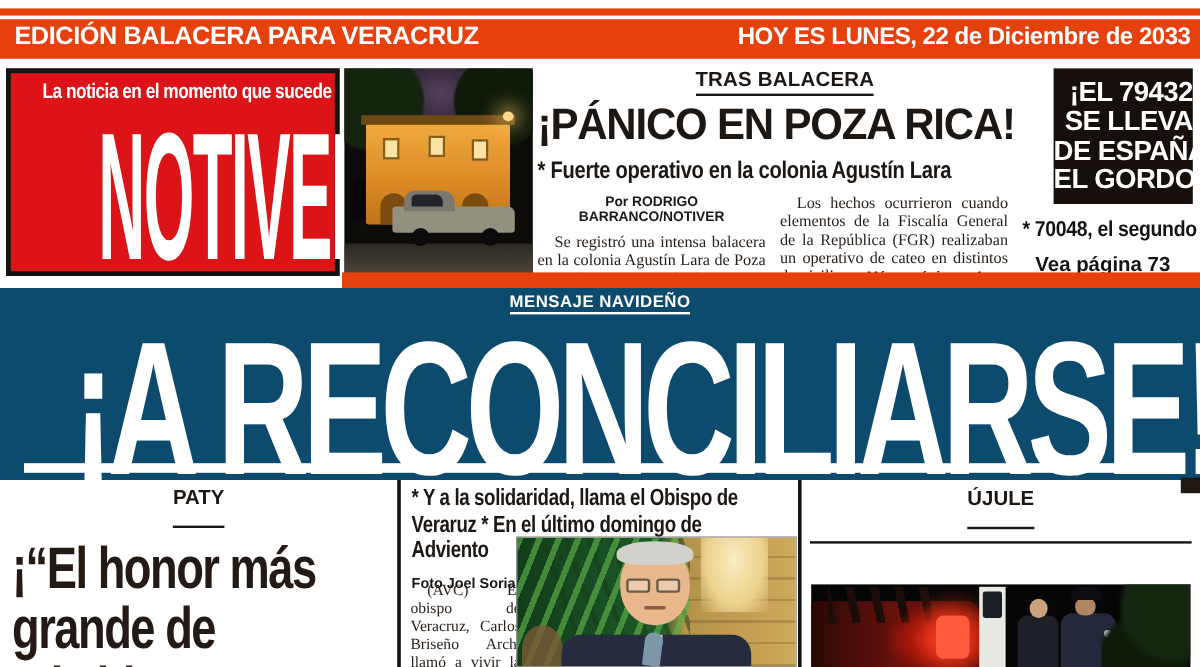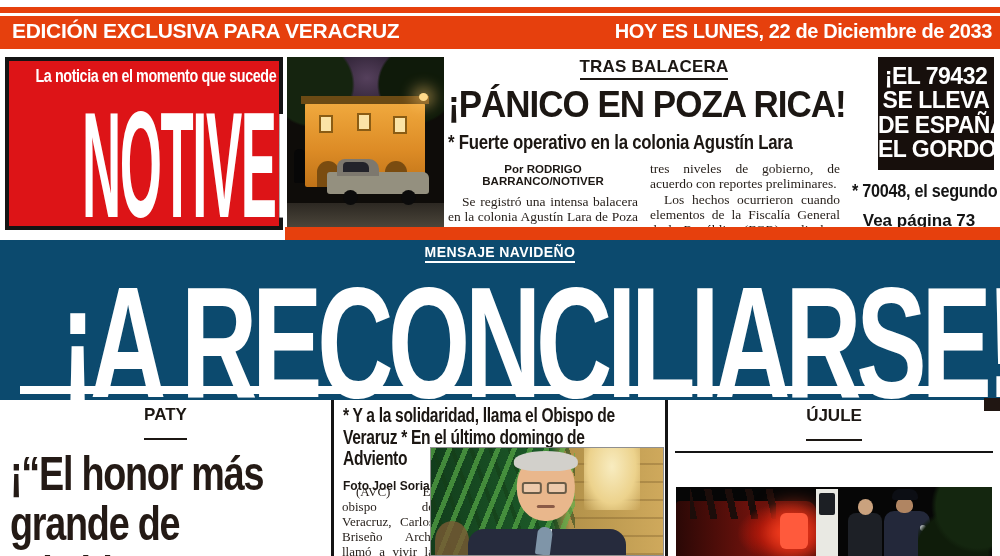--- a/index.html
+++ b/index.html
@@ -51,21 +51,21 @@
                   transform:scaleX(.84); transform-origin:left top; }
   .lead-cols { margin-top:7px; display:flex; gap:12px; }
   .lead-col { width:190px; }
   .lead-byline { text-align:center; font-weight:bold; font-size:11.5px; margin:2px 0 7px; }
   .lead-body { font-family:"Liberation Serif", serif; font-size:13.5px; line-height:1.13; text-align:justify; color:#241d18; }
   .indent { text-indent:14px; }
   .lead-jump { font-family:"Liberation Sans", sans-serif; font-weight:bold; font-size:11.5px; }
 
   
   .lottery { left:844px; top:57px; width:150px; }
-  .lottery-black { background:#170f0c; color:#fff; text-align:center; padding:7px 0 8px;margin-left:34px; }
+  .lottery-black { background:#170f0c; color:#fff; text-align:right; padding:7px 0 8px;margin-left:34px; }
   .lottery-line { font-weight:bold; font-size:23px; line-height:1.06; letter-spacing:-.5px; white-space:nowrap; }
   .lottery-secondary-wrap { margin-top:11px; text-align:center; }
   .lottery-secondary { display:inline-block; font-weight:bold; font-size:18px; letter-spacing:-.3px; color:#141414;
                        white-space:nowrap; transform:scaleX(.9); transform-origin:center top; }
   .lottery-ref { margin-top:9px; text-align:center; font-weight:bold; font-size:17px; color:#141414; }
 
   
   .red-strip { left:285px; top:227px; width:715px; height:13px; background:#e6400d; }
 
   
@@ -142,21 +142,21 @@
             background:radial-gradient(circle at 70% 30%, #14260f 0 48%, rgba(0,0,0,0) 54%),
                        radial-gradient(circle at 40% 80%, #0f1c0a 0 40%, rgba(0,0,0,0) 46%); }
 </style>
 </head>
 <body>
 
 <div id="page">
 
   <div class="abs banner">
     <div class="abs banner-line"></div>
-    <div class="abs banner-left">EDICIÓN EXCLUSIVA PARA VERACRUZ</div>
+    <div class="abs banner-left">EDICIÓN BALACERA PARA VERACRUZ</div>
     <div class="abs banner-right">HOY ES LUNES, 22 de Diciembre de 2033</div>
   </div>
 
   <div class="abs masthead">
     <div class="abs tagline-wrap">
       <span class="tagline">La noticia en el momento que sucede</span>
     </div>
     <div class="abs nt-title">NOTIVER</div>
   </div>
 
@@ -189,21 +189,20 @@
       <span class="lead-kicker">TRAS BALACERA</span>
     </div>
     <div class="lead-headline">¡PÁNICO EN POZA RICA!</div>
     <div class="lead-subhead">* Fuerte operativo en la colonia Agustín Lara</div>
     <div class="lead-cols">
       <div class="lead-col">
         <div class="lead-byline">Por RODRIGO BARRANCO/NOTIVER</div>
         <p class="lead-body indent">Se registró una intensa balacera en la colonia Agustín Lara de Poza Rica, lo que provocó pánico entre vecinos y una amplia movilización de fuerzas de seguridad de los</p>
       </div>
       <div class="lead-col">
-        <p class="lead-body">tres niveles de gobierno, de acuerdo con reportes preliminares.</p>
         <p class="lead-body indent"><span>Los hechos ocurrieron cuando elementos de la Fiscalía General de la República (FGR) realizaban un operativo de cateo en distintos domicilios </span><span class="lead-jump">Más página 4 y SUCESOS</span></p>
       </div>
     </div>
   </div>
 
   <div class="abs lottery">
     <div class="lottery-black">
       <div class="lottery-line">¡EL 79432</div>
       <div class="lottery-line">SE LLEVA</div>
       <div class="lottery-line">DE ESPAÑA!</div>

